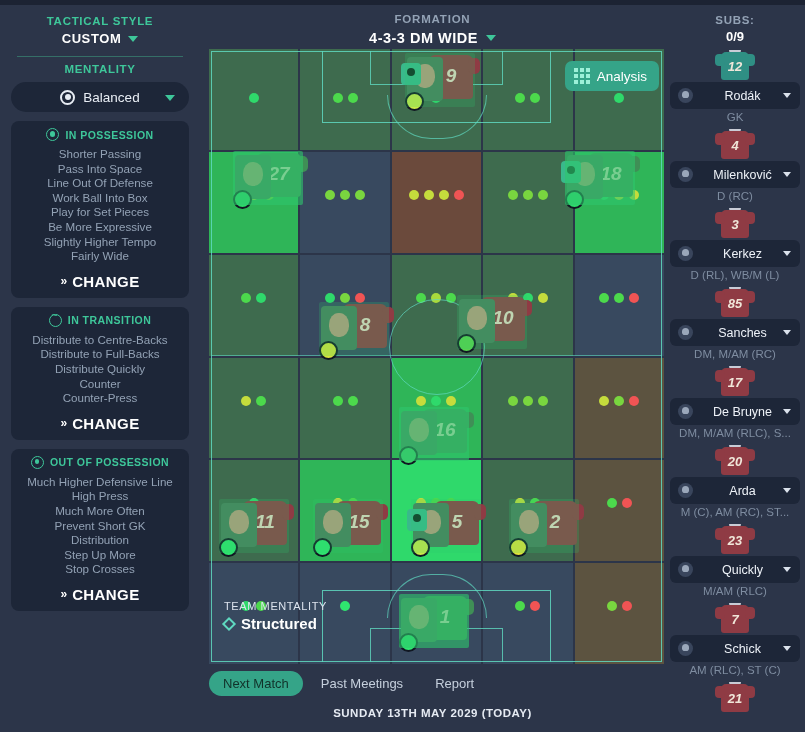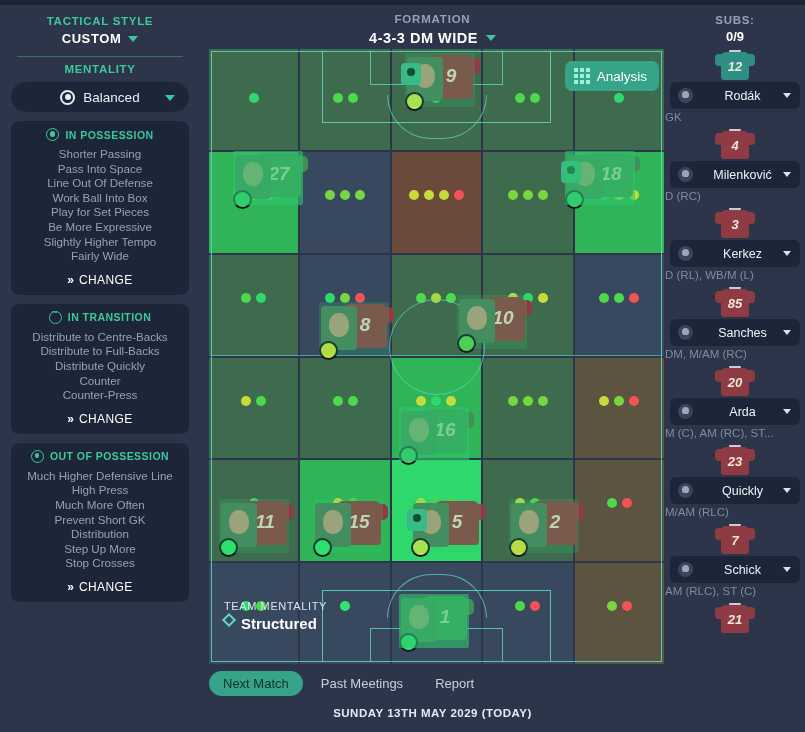--- a/index.html
+++ b/index.html
@@ -32,21 +32,21 @@
   .panel { margin:9px auto 0 auto; width:178px; background:#1d2638; border-radius:8px; padding:7px 6px 8px 6px; }
   .panel-head { display:flex; align-items:center; justify-content:center; gap:6px; }
   .panel-head-label { color:#3ec79a; font-size:10.5px; font-weight:bold; letter-spacing:.45px; }
   .pic { width:13px; height:13px; border:1.6px solid #3ec79a; border-radius:50%; position:relative; flex:0 0 auto; }
   .pic.ball:after{content:"";position:absolute;left:2.3px;top:2.3px;width:5.4px;height:5.4px;background:#3ec79a;border-radius:50%;}
   .pic.trans:after{content:"~";position:absolute;left:1.4px;top:-5.4px;color:#3ec79a;font-size:11px;}
   .pic.shield:after{content:"";position:absolute;left:2.6px;top:2.6px;width:4.8px;height:4.8px;background:#3ec79a;border-radius:50%;}
   .instr { text-align:center; color:#93a2b5; font-size:11.6px; line-height:14.6px; margin-top:6px; }
   .change-btn { margin-top:9px; display:flex; align-items:center; justify-content:center; gap:7px; cursor:pointer; }
   .change-arrows { color:#ffffff; font-size:12px; font-weight:bold; letter-spacing:-2px; }
-  .change-label { color:#ffffff; font-size:12px; font-weight:normal; letter-spacing:.4px; }
+  .change-label { color:#ffffff; font-size:15px; font-weight:bold; letter-spacing:.4px; }
 
   
   .center { position:absolute; left:200px; top:5px; width:465px; height:727px; }
   .formation-label { text-align:center; color:#93a2b5; font-size:11.5px; letter-spacing:.8px; font-weight:bold; margin-top:8px; }
   .formation-row { display:flex; align-items:center; justify-content:center; gap:8px; margin-top:5px; }
   .formation-value { color:#ffffff; font-size:14.5px; font-weight:bold; letter-spacing:.5px; }
 
   .pitch { position:absolute; left:9px; top:44px; width:455px; height:615px; background:#2c3549; }
   .grid { position:absolute; inset:0; display:grid; grid-template-columns: repeat(5, 1fr); grid-template-rows: repeat(6, 1fr); gap:2px; }
   .cell { position:relative; }
@@ -80,21 +80,21 @@
   .shirt-num { position:absolute; left:0; right:0; top:10px; text-align:center; color:#e8d9c6; font-size:19px; font-weight:bold; font-style:italic; }
   .head { position:absolute; left:2px; top:4px; width:36px; height:44px; border-radius:4px; background:#4a7d5d; }
   .head:after{content:"";position:absolute;left:8px;top:7px;width:20px;height:24px;border-radius:48% 48% 45% 45%;background:#b89a7e;}
   .pstatus { position:absolute; left:0px; bottom:0px; width:19px; height:19px; border-radius:50%; border:2px solid #101722; }
   .gkbadge { position:absolute; left:-4px; top:10px; width:20px; height:22px; background:#39b98b; border-radius:4px; }
   .gkbadge:after{content:"";position:absolute;left:6px;top:5px;width:8px;height:8px;border-radius:50%;background:#0d2b21;}
   .hl { position:absolute; background:#2fc76c; opacity:.55; border-radius:2px; z-index:3; }
 
   .fluid-wrap { position:absolute; left:15px; bottom:32px; z-index:7; }
   .fluid-label { color:#dde4ee; font-size:11px; letter-spacing:.6px; }
-  .fluid-row { display:flex; align-items:flex-start; gap:7px; margin-top:3px; }
+  .fluid-row { display:flex; align-items:center; gap:7px; margin-top:3px; }
   .diamond { width:10px; height:10px; border:2px solid #5fd9c0; transform:rotate(45deg); }
   .fluid-value { color:#ffffff; font-size:15px; font-weight:bold; }
 
   .tabs { position:absolute; left:9px; top:666px; display:flex; align-items:center; gap:4px; }
   .tab { height:25px; padding:0 14px; border-radius:13px; display:flex; align-items:center; color:#c6d0dd; font-size:13px; cursor:pointer; }
   .tab.active { background:#35a488; color:#11322a; }
   .match-date { position:absolute; left:0; right:0; top:702px; text-align:center; color:#e6ebf3; font-size:11.5px; font-weight:bold; letter-spacing:.5px; }
 
   
   .subs { position:absolute; left:665px; top:5px; width:140px; height:727px; background:#2c3549; overflow:hidden; }
@@ -105,21 +105,21 @@
   .sub-shirt .body { position:absolute; left:7px; top:2px; width:28px; height:28px; border-radius:5px 5px 3px 3px; }
   .sub-shirt .body:before{content:"";position:absolute;left:-6px;top:2px;width:10px;height:12px;border-radius:4px;background:inherit;}
   .sub-shirt .body:after{content:"";position:absolute;right:-6px;top:2px;width:10px;height:12px;border-radius:4px;background:inherit;}
   .sub-shirt .collar{position:absolute;left:15px;top:0px;width:12px;height:5px;border-radius:0 0 6px 6px;background:#c9ccd6;}
   .sub-num { position:absolute; left:0; right:0; top:9px; text-align:center; font-size:13px; font-weight:bold; font-style:italic; color:#f0e6d9; z-index:2; }
   .sub-row { margin:2px auto 0 auto; width:130px; height:27px; background:#1d2638; border-radius:6px; display:flex; align-items:center; position:relative; cursor:pointer; }
   .avatar { width:15px; height:15px; border-radius:50%; background:#39455c; margin-left:8px; position:relative; flex:0 0 auto; }
   .avatar:after{content:"";position:absolute;left:4px;top:3px;width:7px;height:7px;border-radius:50% 50% 40% 40%;background:#9aa7ba;}
   .sub-name { flex:1; text-align:center; color:#eef2f8; font-size:12.5px; padding-right:8px; }
   .tri { position:absolute; right:9px; top:11px; width:0;height:0;border-left:4.5px solid transparent;border-right:4.5px solid transparent;border-top:5.5px solid #dbe2ec; }
-  .sub-pos { color:#7e8ca0; font-size:11.5px; margin-top:2px; }
+  .sub-pos { text-align:center; color:#7e8ca0; font-size:11.5px; margin-top:2px; }
 </style>
 </head>
 <body>
 
 <div class="app">
   <div class="topbar"></div>
 
   <div class="sidebar">
     <div class="side-title">TACTICAL STYLE</div>
     <div class="side-value-row">
@@ -603,20 +603,34 @@
       <span class="avatar"></span>
       <span class="sub-name">Sanches</span>
       <span class="tri"></span>
     </div>
     <div class="sub-pos">DM, M/AM (RC)</div>
   </div>
   <div class="sub">
     <div class="sub-shirt">
       <span class="collar"></span>
       <span class="body" style="background:#8f3b44"></span>
+      <span class="sub-num">17</span>
+    </div>
+
+    <div class="sub-row">
+      <span class="avatar"></span>
+      <span class="sub-name">De Bruyne</span>
+      <span class="tri"></span>
+    </div>
+    <div class="sub-pos">DM, M/AM (RLC), S...</div>
+  </div>
+  <div class="sub">
+    <div class="sub-shirt">
+      <span class="collar"></span>
+      <span class="body" style="background:#8f3b44"></span>
       <span class="sub-num">20</span>
     </div>
 
     <div class="sub-row">
       <span class="avatar"></span>
       <span class="sub-name">Arda</span>
       <span class="tri"></span>
     </div>
     <div class="sub-pos">M (C), AM (RC), ST...</div>
   </div>

